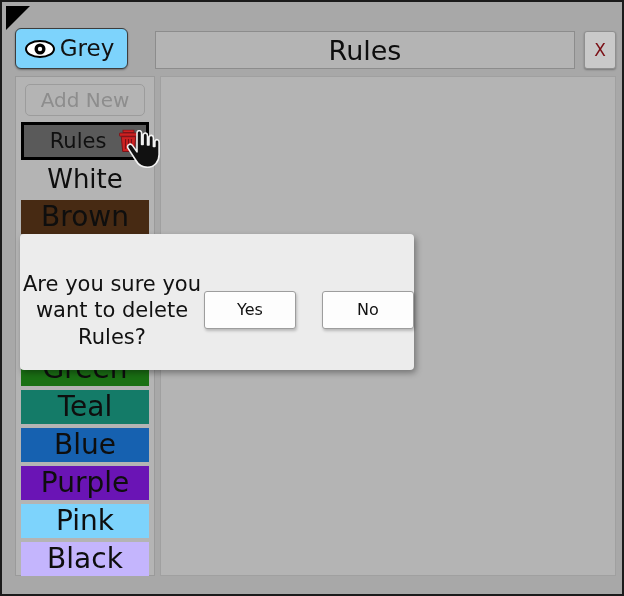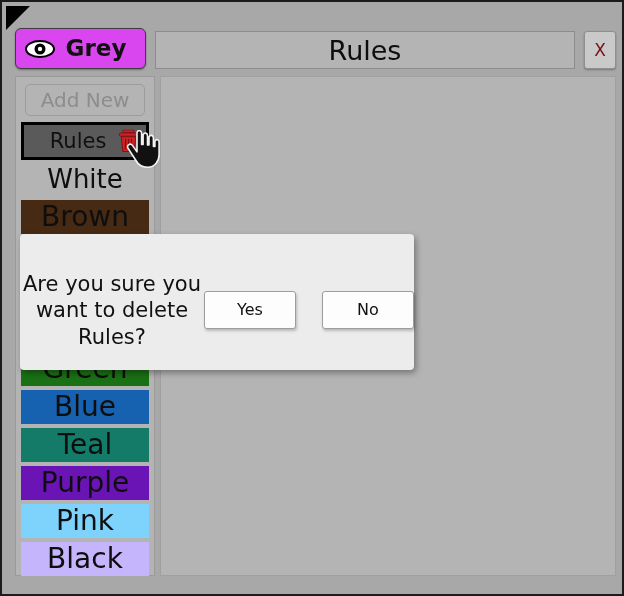--- a/index.html
+++ b/index.html
@@ -38,30 +38,29 @@
     left: 0;
     top: 0;
     width: 624px;
     height: 74px;
   }
 
   .eye-button {
     position: absolute;
     left: 13px;
     top: 26px;
-    width: 131px;
+    width: 113px;
     height: 41px;
     box-sizing: border-box;
-    background: #d946ef;
+    background: #7dd3fc;
     border: 1px solid #3d3d3d;
     border-radius: 6px;
     display: flex;
     align-items: center;
     box-shadow: 0 1px 2px rgba(0,0,0,0.35);
-    font-weight: bold;
   }
   .eye-icon {
     margin-left: 9px;
     width: 30px;
     height: 20px;
     flex: 0 0 auto;
     display: flex;
     align-items: center;
     justify-content: center;
   }
@@ -312,25 +311,25 @@
     </div>
     <div class="color-row" style="background:#b5590f;">
       <span>Orange</span>
     </div>
     <div class="color-row" style="background:#b8a015;">
       <span>Yellow</span>
     </div>
     <div class="color-row" style="background:#1a7014;">
       <span>Green</span>
     </div>
+    <div class="color-row" style="background:#147b68;">
+      <span>Teal</span>
+    </div>
     <div class="color-row" style="background:#1661b0;">
       <span>Blue</span>
-    </div>
-    <div class="color-row" style="background:#147b68;">
-      <span>Teal</span>
     </div>
     <div class="color-row" style="background:#6a14b5;">
       <span>Purple</span>
     </div>
     <div class="color-row" style="background:#7dd3fc;">
       <span>Pink</span>
     </div>
     <div class="color-row" style="background:#c4b5fd;">
       <span>Black</span>
     </div>

